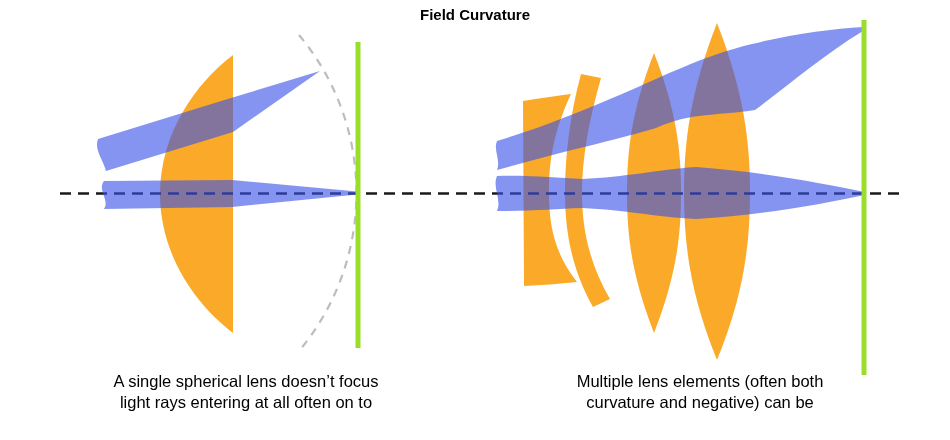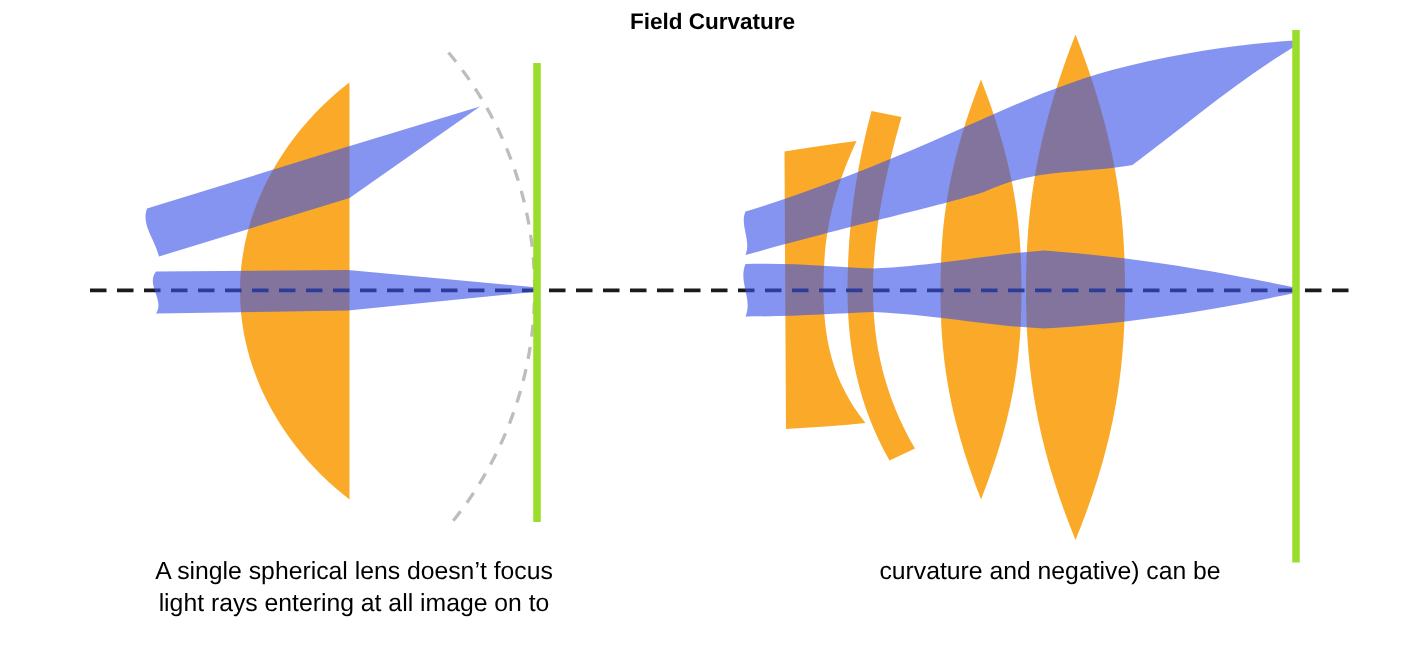--- a/index.html
+++ b/index.html
@@ -8,21 +8,21 @@
   .title{position:absolute;top:6px;left:0;width:950px;text-align:center;
          font-size:15px;font-weight:bold;color:var(--text-black,#000);}
   .diagram-svg{position:absolute;top:0;left:0;}
   .lens{fill:var(--lens-orange,#FAAA28);stroke:none;}
   .beam{fill:var(--beam-blue,#3A52E6);fill-opacity:0.62;stroke:none;}
   .axis{stroke:var(--axis-dark,#1A1A1A);stroke-width:2.5;stroke-dasharray:11 7;fill:none;}
   .arc{stroke:var(--arc-gray,#BDBDBD);stroke-width:2.2;stroke-dasharray:8 7;fill:none;}
   .plane{stroke:var(--plane-green,#9ADE2B);stroke-width:5;fill:none;}
   .caption{position:absolute;top:371px;width:380px;text-align:center;
            font-size:16.5px;line-height:21px;color:var(--text-black,#000);}
-  .caption-left{left:46px;}
+  .caption-left{left:56px;}
   .caption-right{left:510px;}
 </style>
 </head>
 <body>
 
 <div class="stage">
 
   <div class="title">Field Curvature</div>
 
   <svg class="diagram-svg" width="950" height="440" viewBox="0 0 950 440">
@@ -43,20 +43,21 @@
 
     <path class="beam" d="M497,141 C540,128 580,112 622,94 C662,77 702,56 752,44 C792,34 832,29 863,27 L863,31 C822,56 790,84 755,110 C720,116 690,112 656,128 C620,139 580,147 497,170 C501,160 493,150 497,141 Z"></path>
     <path class="beam" d="M497,176 C530,175 556,178 582,179 C626,177 656,170 696,167 C766,172 826,184 865,192 L865,195 C826,203 766,215 696,219 C656,217 626,210 582,208 C556,209 530,211 497,211 C502,199 492,188 497,176 Z"></path>
 
     <line class="plane" x1="358" y1="42" x2="358" y2="348"></line>
     <line class="plane" x1="864" y1="20" x2="864" y2="375"></line>
   </svg>
 
   <div class="caption caption-left">
     <div>A single spherical lens doesn’t focus</div>
-    <div>light rays entering at all image on to</div>
+    <div>light rays entering at all often on to</div>
   </div>
 
   <div class="caption caption-right">
+    <div>Multiple lens elements (often both</div>
     <div>curvature and negative) can be</div>
   </div>
 
 </div>
 
 </body></html>

